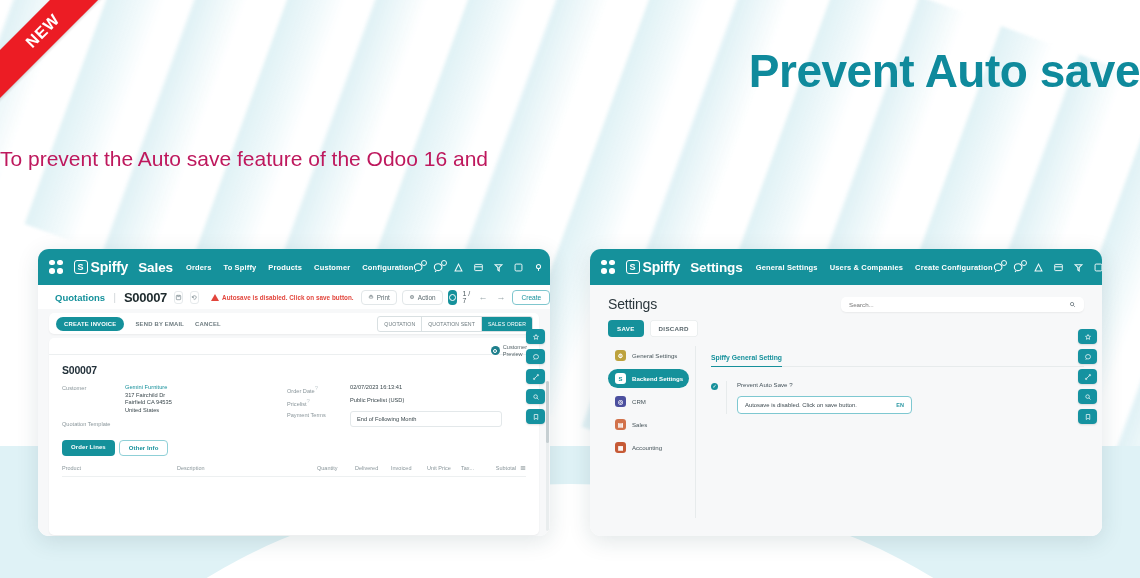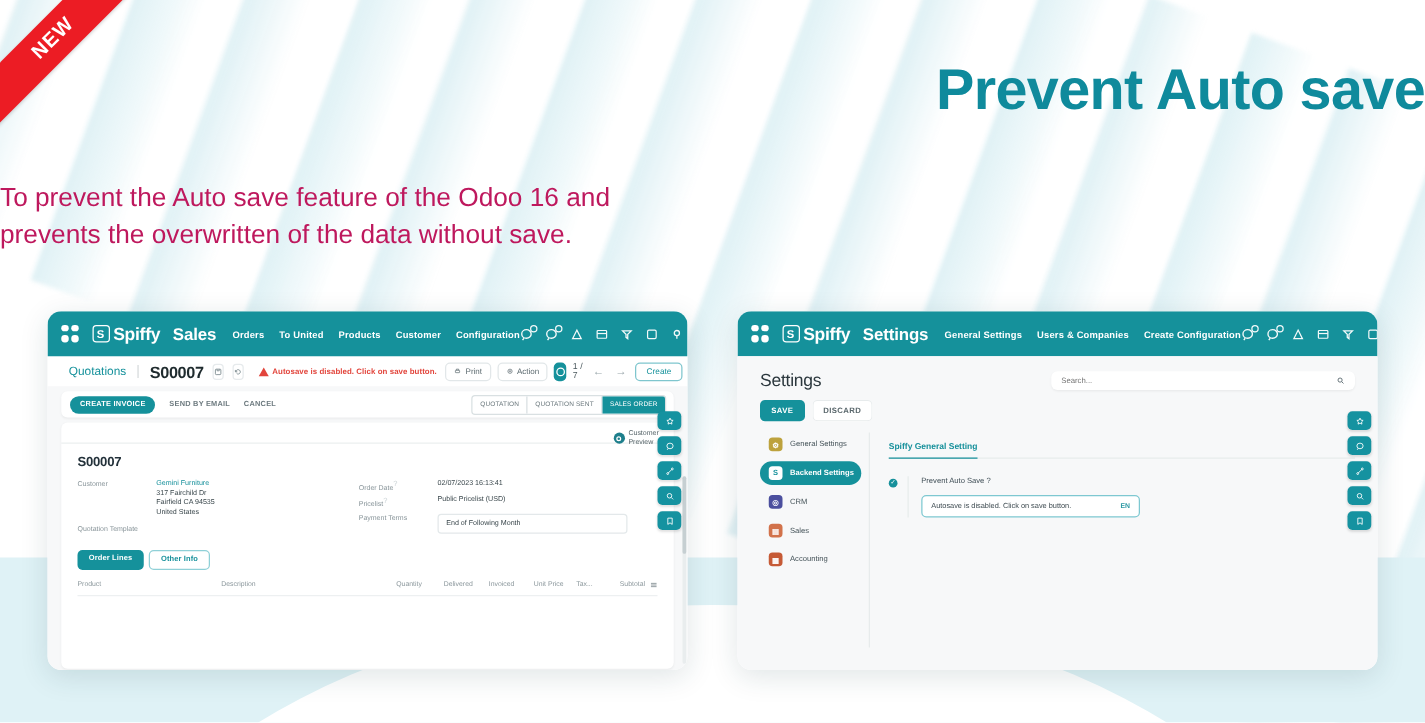--- a/index.html
+++ b/index.html
@@ -94,21 +94,21 @@
   .nv-badge {
     position:absolute; top:-2px; right:-3px; width:6px; height:6px;
     border-radius:50%; background:#15919B; border:1px solid #fff;
   }
 
   
   .cp {
     height:24px; display:flex; align-items:center; padding:0 11px 0 17px;
     background:#fff; gap:7px;
   }
-  .bc-root { color:#15919B; font-size:9.5px; }
+  .bc-root { color:#15919B; font-size:9.5px;font-weight:bold; }
   .bc-sep { color:#d3d8da; font-size:11px; margin:0 1px; }
   .bc-name { color:#1f2b2e; font-size:13px; font-weight:bold; letter-spacing:-.3px; }
   .cp-iconbtn {
     width:13px; height:13px; border-radius:3px; border:.8px solid #e6eaec;
     display:flex; align-items:center; justify-content:center; color:#7d8b90;
     background:#fff;
   }
   .cp-iconbtn svg { width:7px; height:7px; }
   .cp-warn { display:flex; align-items:center; gap:3px; margin-left:5px; }
   .cp-warn-tri {
@@ -278,40 +278,39 @@
 <div class="bg-bottom"></div>
 <div class="bg-arch"></div>
 
 <div class="ribbon">
   <span>NEW</span>
 </div>
 
 <div class="title">Prevent Auto save</div>
 <div class="subtitle">
   <div>To prevent the Auto save feature of the Odoo 16 and</div>
-  <div>prevents the overwritten of the data without save.</div>
 </div>
 
 <div class="shot shot-left">
 
   <div class="navbar">
     <div class="nv-apps">
         <i></i>
         <i></i>
         <i></i>
         <i></i>
       </div>
     <div class="nv-brand">
       <div class="nv-brand-mark">S</div>
       <div class="nv-brand-text">Spiffy</div>
     </div>
     <div class="nv-app">Sales</div>
     <div class="nv-menu">
       <span>Orders</span>
-      <span>To United</span>
+      <span>To Spiffy</span>
       <span>Products</span>
       <span>Customer</span>
       <span>Configuration</span>
     </div>
     <div class="nv-right">
       <span class="nv-ic">
         <svg viewBox="0 0 16 16" fill="none" stroke="#fff" stroke-width="1.6">
             <path d="M13 7.5A5.5 5 0 1 1 7.5 2.5 5.5 5 0 0 1 13 7.5z"></path>
             <path d="M4.5 12.5 3 14.6"></path>
           </svg>

